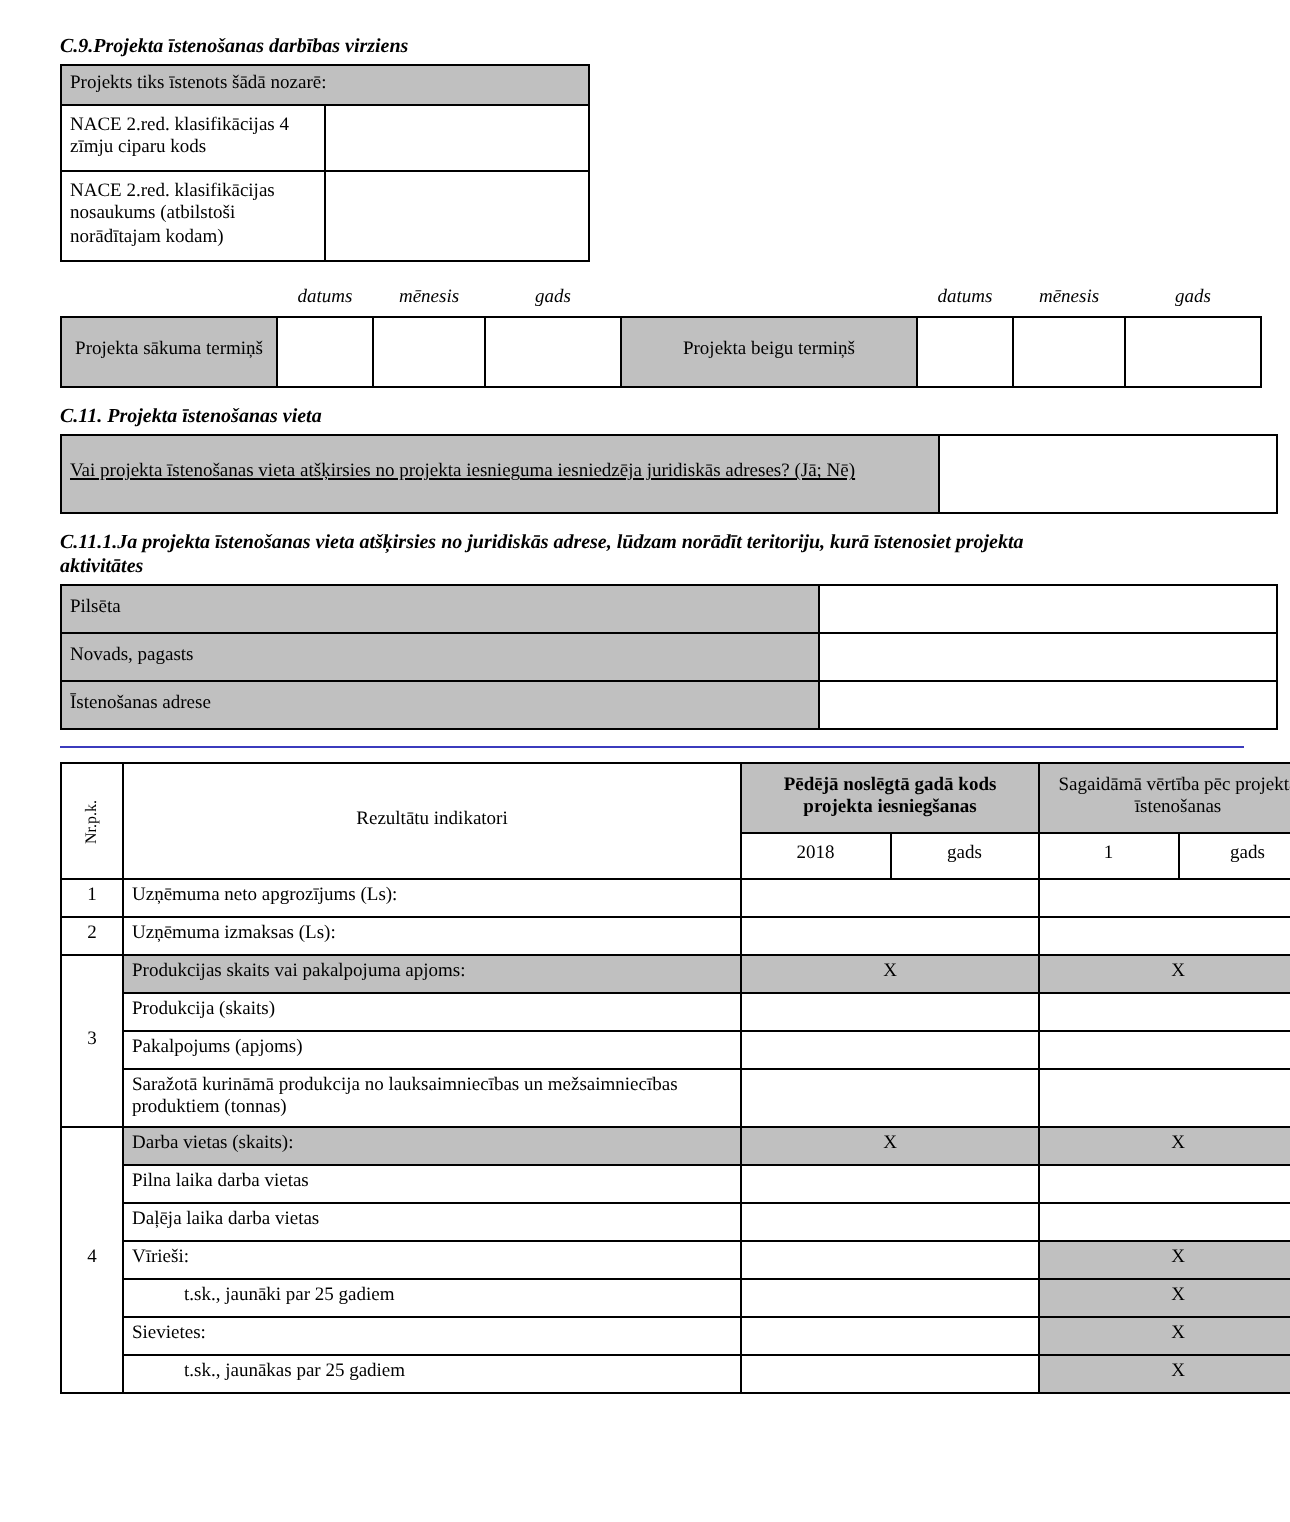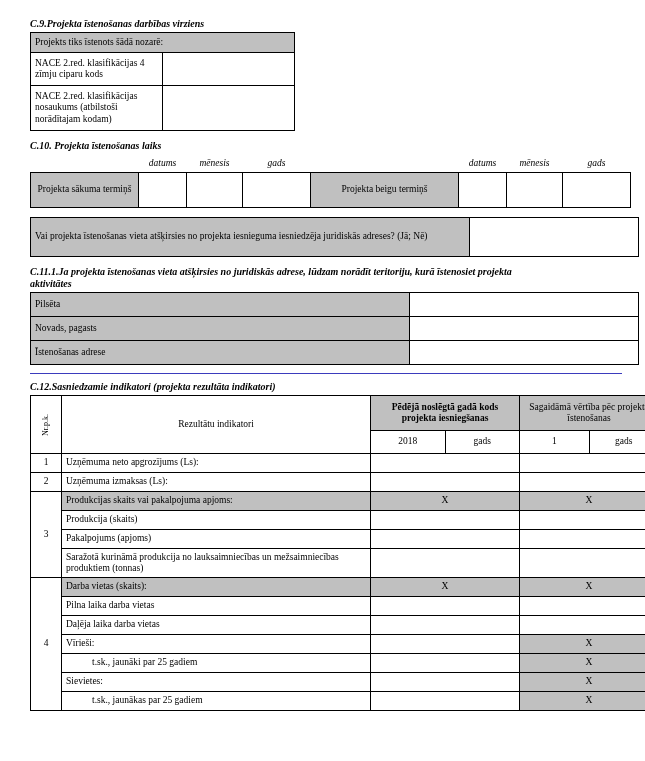--- a/index.html
+++ b/index.html
@@ -59,21 +59,21 @@
   .hdr-lbl {
     border: none;
     text-align: center;
     font-style: italic;
     font-size: 9.5px;
     padding-bottom: 0;
   }
 
   
   .t-c11 { width: 592px; }
-  .t-c11 td { height: 30px; }
+  .t-c11 td { height: 30px; text-decoration: underline; }
 
   
   .t-c111 { width: 592px; }
   .t-c111 td { height: 19px; margin-top: 16px; }
 
   .divider {
     border-top: 1px solid #3b3bbd;
     margin: 8px 0 7px 0;
     width: 592px;
   }
@@ -110,21 +110,20 @@
       </tr>
       <tr>
         <td style="width:140px;height:40px">NACE 2.red. klasifikācijas nosaukums (atbilstoši norādītajam kodam)</td>
         <td style="width:110px"></td>
       </tr>
     </tbody>
       </table>
   </div>
 
   <div class="blk">
-    <div class="sec-title">C.10. Projekta īstenošanas laiks</div>
     <table class="t-c10">
       <tbody>
           <tr>
         <td class="nb-cell" style="width:100px"></td>
         <td class="hdr-lbl" style="width:40px">datums</td>
         <td class="hdr-lbl" style="width:48px">mēnesis</td>
         <td class="hdr-lbl" style="width:60px">gads</td>
         <td class="nb-cell" style="width:140px"></td>
         <td class="hdr-lbl" style="width:40px">datums</td>
         <td class="hdr-lbl" style="width:48px">mēnesis</td>
@@ -138,20 +137,21 @@
         <td class="gray center">Projekta beigu termiņš</td>
         <td></td>
         <td></td>
         <td></td>
       </tr>
     </tbody>
       </table>
   </div>
 
   <div class="blk">
+    <div class="sec-title">C.11. Projekta īstenošanas vieta</div>
     <table class="t-c11">
       <tbody>
           <tr>
         <td class="gray" style="width:430px;height:34px">Vai projekta īstenošanas vieta atšķirsies no projekta iesnieguma iesniedzēja juridiskās adreses? (Jā; Nē)</td>
         <td style="width:160px"></td>
       </tr>
     </tbody>
       </table>
   </div>
 
@@ -171,21 +171,20 @@
         <td class="gray" style="height:19px">Īstenošanas adrese</td>
         <td></td>
       </tr>
     </tbody>
       </table>
   </div>
 
   <div class="divider"></div>
 
   <div>
-    <div class="sec-title">C.12.Sasniedzamie indikatori (projekta rezultāta indikatori)</div>
     <table class="t-c12">
       <tbody>
           <tr>
         <td rowspan="2" style="width:22px" class="center">
           <div class="vert">Nr.p.k.</div>
         </td>
         <td rowspan="2" style="width:300px" class="center">Rezultātu indikatori</td>
         <td colspan="2" class="center gray bold" style="width:140px;height:30px">Pēdējā noslēgtā gadā kods projekta iesniegšanas</td>
         <td colspan="2" class="center gray" style="width:130px">Sagaidāmā vērtība pēc projekta īstenošanas</td>
       </tr>

